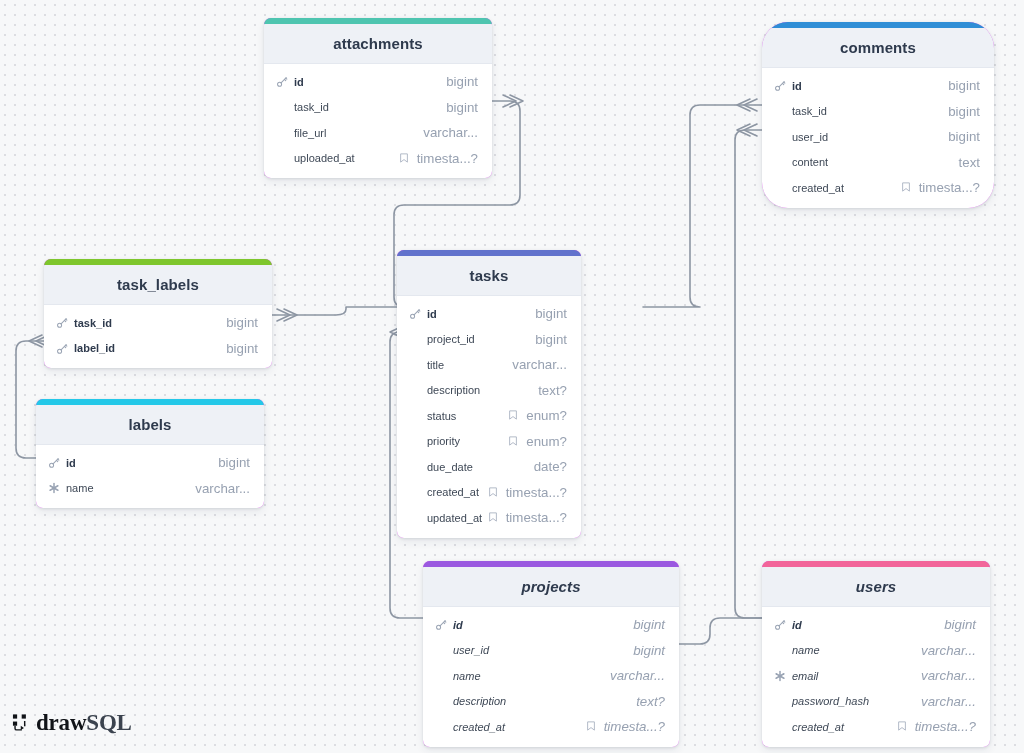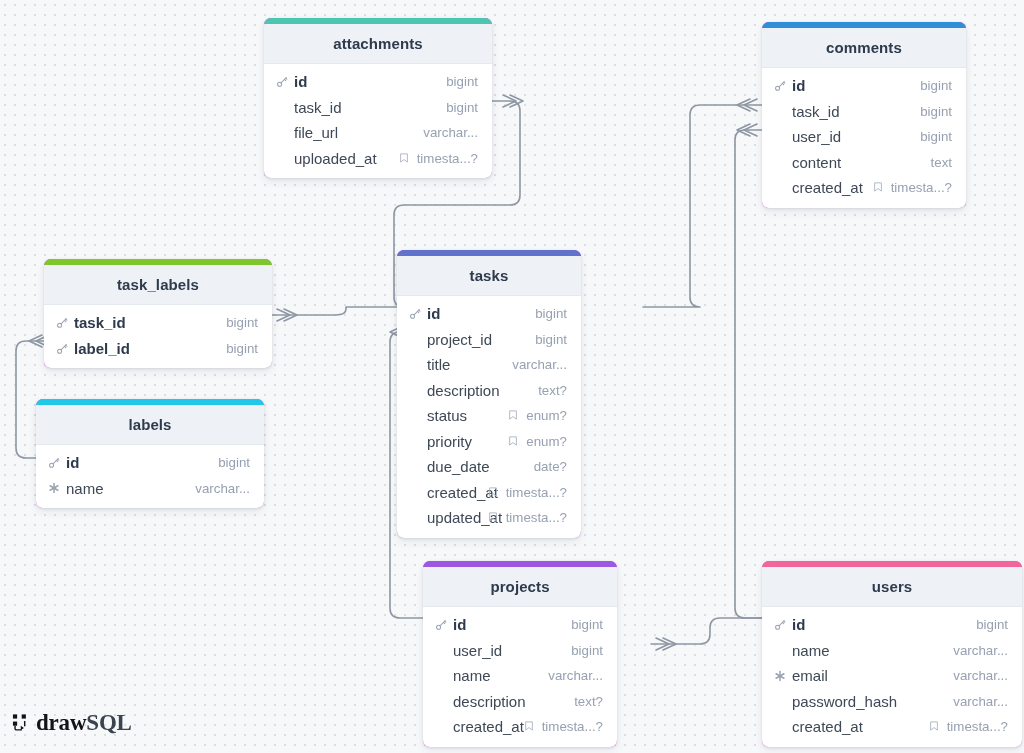--- a/index.html
+++ b/index.html
@@ -78,21 +78,21 @@
     flex: 0 0 15px;
     display: flex;
     align-items: center;
     justify-content: flex-start;
     color: #9aa4b4;
   }
   .col-icon.blank {
     opacity: 0;
   }
   .col-name {
-    font-size: 15px;
+    font-size: 11px;
     color: #3e4856;
     white-space: nowrap;
   }
   .col-name.pk {
     font-weight: bold;
     color: #2e3a4d;
   }
   .col-right {
     display: flex;
     flex: 0 0 auto;
@@ -240,21 +240,21 @@
             <span class="type-icon">
               <svg viewBox="0 0 16 16" width="12" height="12" fill="none" stroke="currentColor" stroke-width="1.2" stroke-linejoin="round">
                 <path d="M3.5 2.5 h9 v11 l-4.5 -3.4 l-4.5 3.4 z"></path>
               </svg>
             </span>
             <span class="col-type">timesta...?</span>
           </div>
         </div>
       </div>
     </div>
-    <div class="table-card" style="left: 762px; top: 22px; width: 204px;">
+    <div class="table-card" style="left: 762px; top: 22px; width: 232px; border-radius: 26px;">
       <div class="accent-bar" style="background: rgb(47, 142, 214);"></div>
       <div class="table-title">comments</div>
       <div class="cols">
         <div class="col-row">
           <div class="col-left">
             <span class="col-icon">
               <svg viewBox="0 0 16 16" width="13" height="13" fill="none" stroke="currentColor" stroke-width="1.25" stroke-linecap="round" stroke-linejoin="round">
                 <circle cx="4.4" cy="11.4" r="2.5"></circle>
                 <path d="M6.2 9.6 L12.6 3.2"></path>
                 <path d="M10.4 5.4 L12.0 7.0"></path>
@@ -497,21 +497,21 @@
               </svg>
             </span>
             <span class="col-name">name</span>
           </div>
           <div class="col-right">
             <span class="col-type">varchar...</span>
           </div>
         </div>
       </div>
     </div>
-    <div class="table-card" style="left: 423px; top: 561px; width: 194px;">
+    <div class="table-card" style="left: 423px; top: 561px; width: 256px; font-style: italic;">
       <div class="accent-bar" style="background: rgb(154, 89, 224);"></div>
       <div class="table-title">projects</div>
       <div class="cols">
         <div class="col-row">
           <div class="col-left">
             <span class="col-icon">
               <svg viewBox="0 0 16 16" width="13" height="13" fill="none" stroke="currentColor" stroke-width="1.25" stroke-linecap="round" stroke-linejoin="round">
                 <circle cx="4.4" cy="11.4" r="2.5"></circle>
                 <path d="M6.2 9.6 L12.6 3.2"></path>
                 <path d="M10.4 5.4 L12.0 7.0"></path>
@@ -560,21 +560,21 @@
             <span class="type-icon">
               <svg viewBox="0 0 16 16" width="12" height="12" fill="none" stroke="currentColor" stroke-width="1.2" stroke-linejoin="round">
                 <path d="M3.5 2.5 h9 v11 l-4.5 -3.4 l-4.5 3.4 z"></path>
               </svg>
             </span>
             <span class="col-type">timesta...?</span>
           </div>
         </div>
       </div>
     </div>
-    <div class="table-card" style="left: 762px; top: 561px; width: 260px;">
+    <div class="table-card" style="left: 762px; top: 561px; width: 228px; font-style: italic;">
       <div class="accent-bar" style="background: rgb(242, 101, 154);"></div>
       <div class="table-title">users</div>
       <div class="cols">
         <div class="col-row">
           <div class="col-left">
             <span class="col-icon">
               <svg viewBox="0 0 16 16" width="13" height="13" fill="none" stroke="currentColor" stroke-width="1.25" stroke-linecap="round" stroke-linejoin="round">
                 <circle cx="4.4" cy="11.4" r="2.5"></circle>
                 <path d="M6.2 9.6 L12.6 3.2"></path>
                 <path d="M10.4 5.4 L12.0 7.0"></path>

